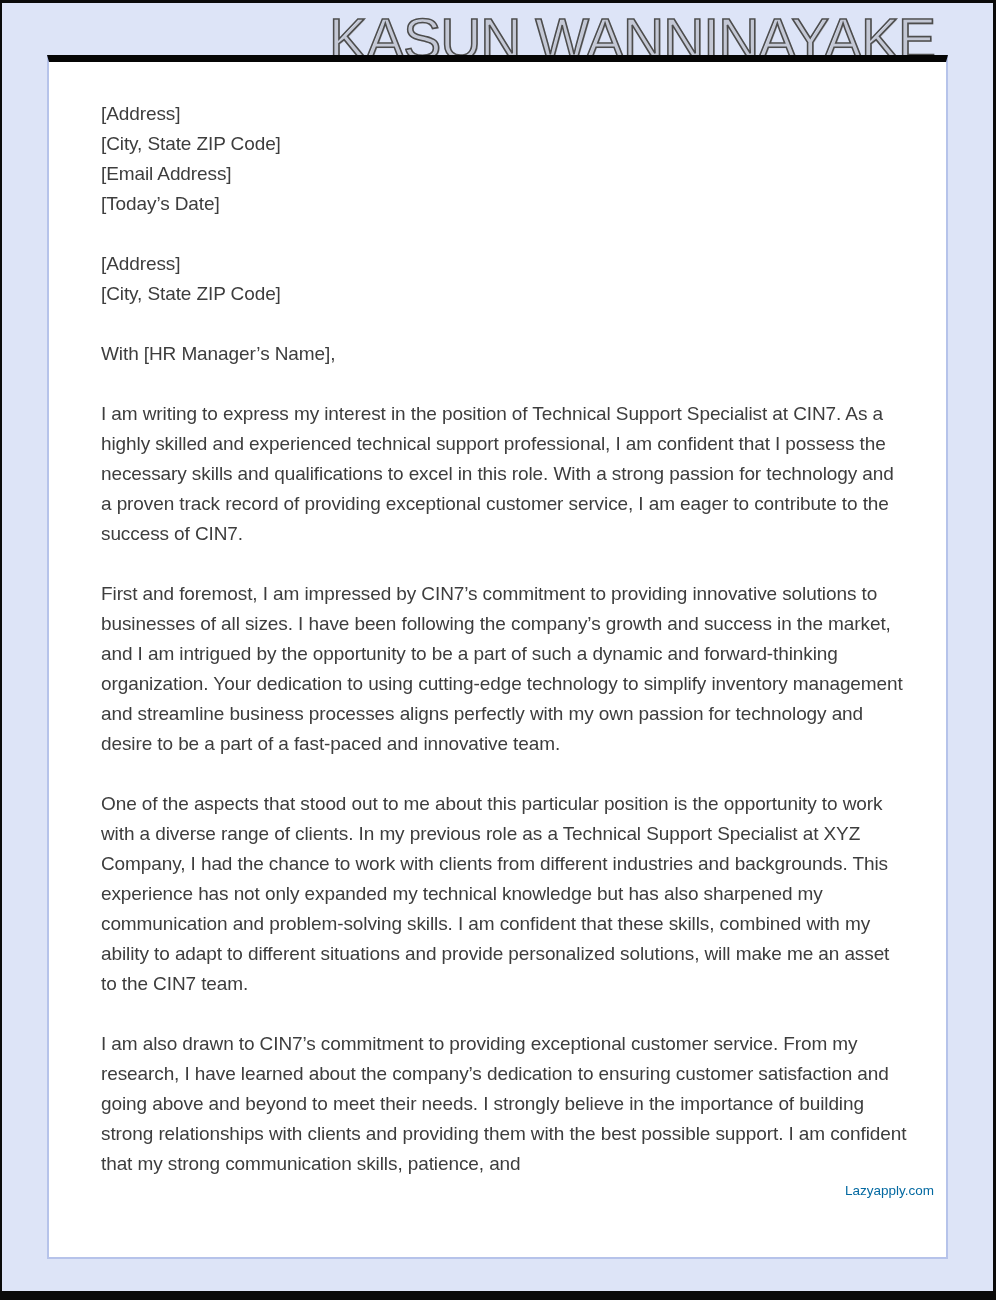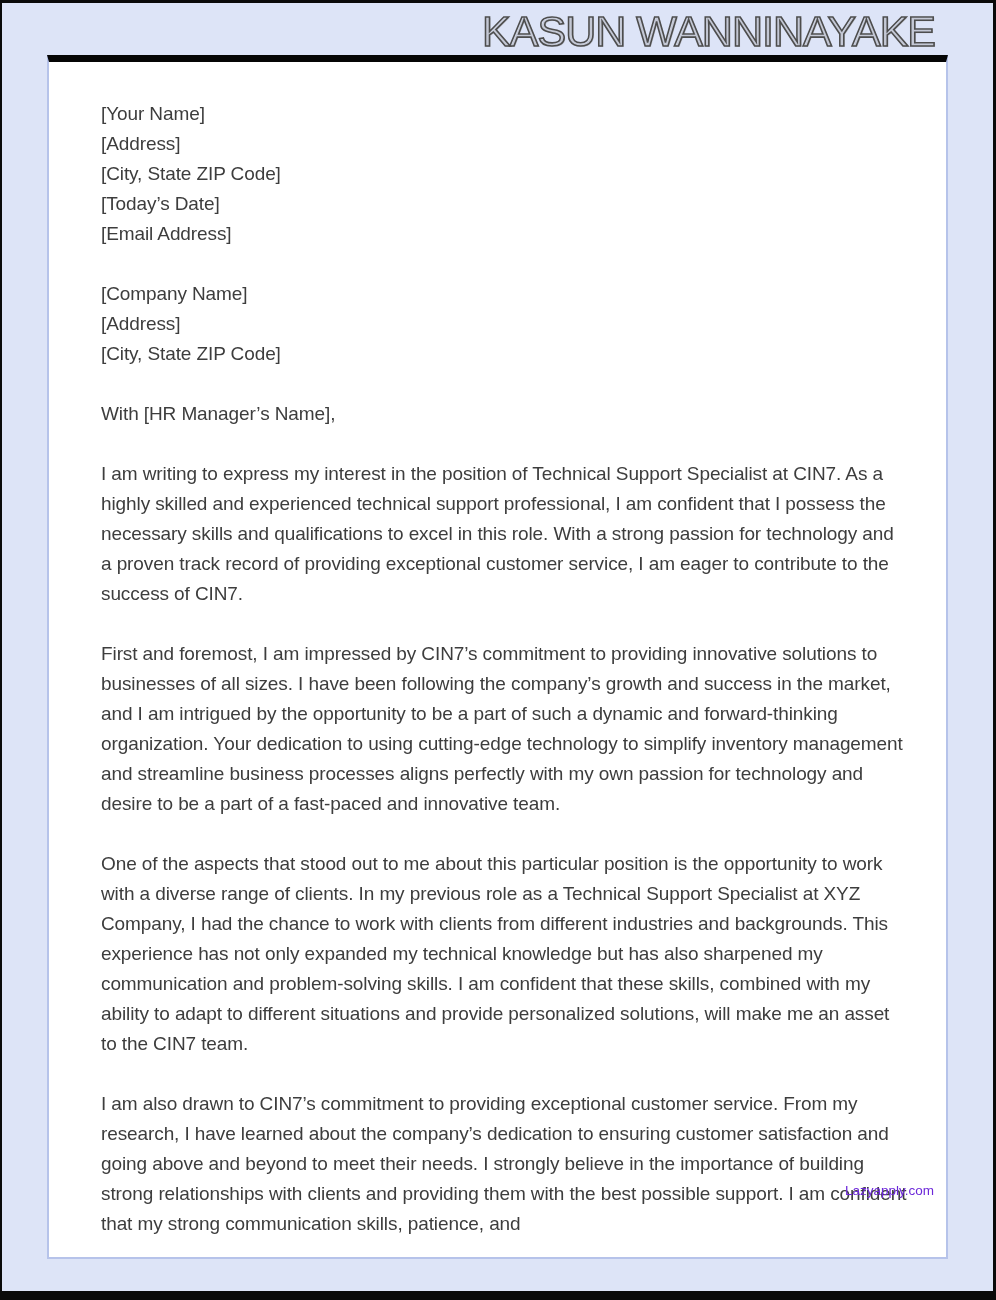--- a/index.html
+++ b/index.html
@@ -16,21 +16,21 @@
     border-top: 3px solid #0a0a0a;
     border-left: 2px solid #0a0a0a;
     border-right: 3px solid #0a0a0a;
     border-bottom: 9px solid #0a0a0a;
     overflow: hidden;
   }
   .header-name {
     position: absolute;
     top: 4px;
     right: 58px;
-    font-size: 43px;
+    font-size: 57px;
     line-height: 1.15;
     font-weight: 500;
     letter-spacing: -1px;
     color: transparent;
     -webkit-text-stroke: 1.6px #4d4d4d;
     text-shadow: 1px 1px 0 rgba(150,150,150,0.35);
     white-space: nowrap;
   }
   .doc-box {
     position: absolute;
@@ -66,44 +66,42 @@
     margin: 0 0 30px 0;
   }
   .address-line {
     height: 30px;
   }
   .watermark {
     position: absolute;
     top: 1180px;
     right: 59px;
     font-size: 13.5px;
-    color: #6d28d9;
+    color: #0369a1;
   }
 </style>
 </head>
 <body>
 
 <div class="page">
 
   <div class="header-name">KASUN WANNINAYAKE</div>
 
   <div class="doc-box"></div>
 
   <div class="letter-content">
 
     <div class="address-block">
-      <div class="address-line">[Your Name]</div>
       <div class="address-line">[Address]</div>
       <div class="address-line">[City, State ZIP Code]</div>
+      <div class="address-line">[Email Address]</div>
       <div class="address-line">[Today’s Date]</div>
-      <div class="address-line">[Email Address]</div>
     </div>
 
     <div class="address-block">
-      <div class="address-line">[Company Name]</div>
       <div class="address-line">[Address]</div>
       <div class="address-line">[City, State ZIP Code]</div>
     </div>
 
     <p>With [HR Manager’s Name],</p>
 
     <p>I am writing to express my interest in the position of Technical Support Specialist at CIN7. As a highly skilled and experienced technical support professional, I am confident that I possess the necessary skills and qualifications to excel in this role. With a strong passion for technology and a proven track record of providing exceptional customer service, I am eager to contribute to the success of CIN7.</p>
     <p>First and foremost, I am impressed by CIN7’s commitment to providing innovative solutions to businesses of all sizes. I have been following the company’s growth and success in the market, and I am intrigued by the opportunity to be a part of such a dynamic and forward-thinking organization. Your dedication to using cutting-edge technology to simplify inventory management and streamline business processes aligns perfectly with my own passion for technology and desire to be a part of a fast-paced and innovative team.</p>
     <p>One of the aspects that stood out to me about this particular position is the opportunity to work with a diverse range of clients. In my previous role as a Technical Support Specialist at XYZ Company, I had the chance to work with clients from different industries and backgrounds. This experience has not only expanded my technical knowledge but has also sharpened my communication and problem-solving skills. I am confident that these skills, combined with my ability to adapt to different situations and provide personalized solutions, will make me an asset to the CIN7 team.</p>
     <p>I am also drawn to CIN7’s commitment to providing exceptional customer service. From my research, I have learned about the company’s dedication to ensuring customer satisfaction and going above and beyond to meet their needs. I strongly believe in the importance of building strong relationships with clients and providing them with the best possible support. I am confident that my strong communication skills, patience, and</p>

